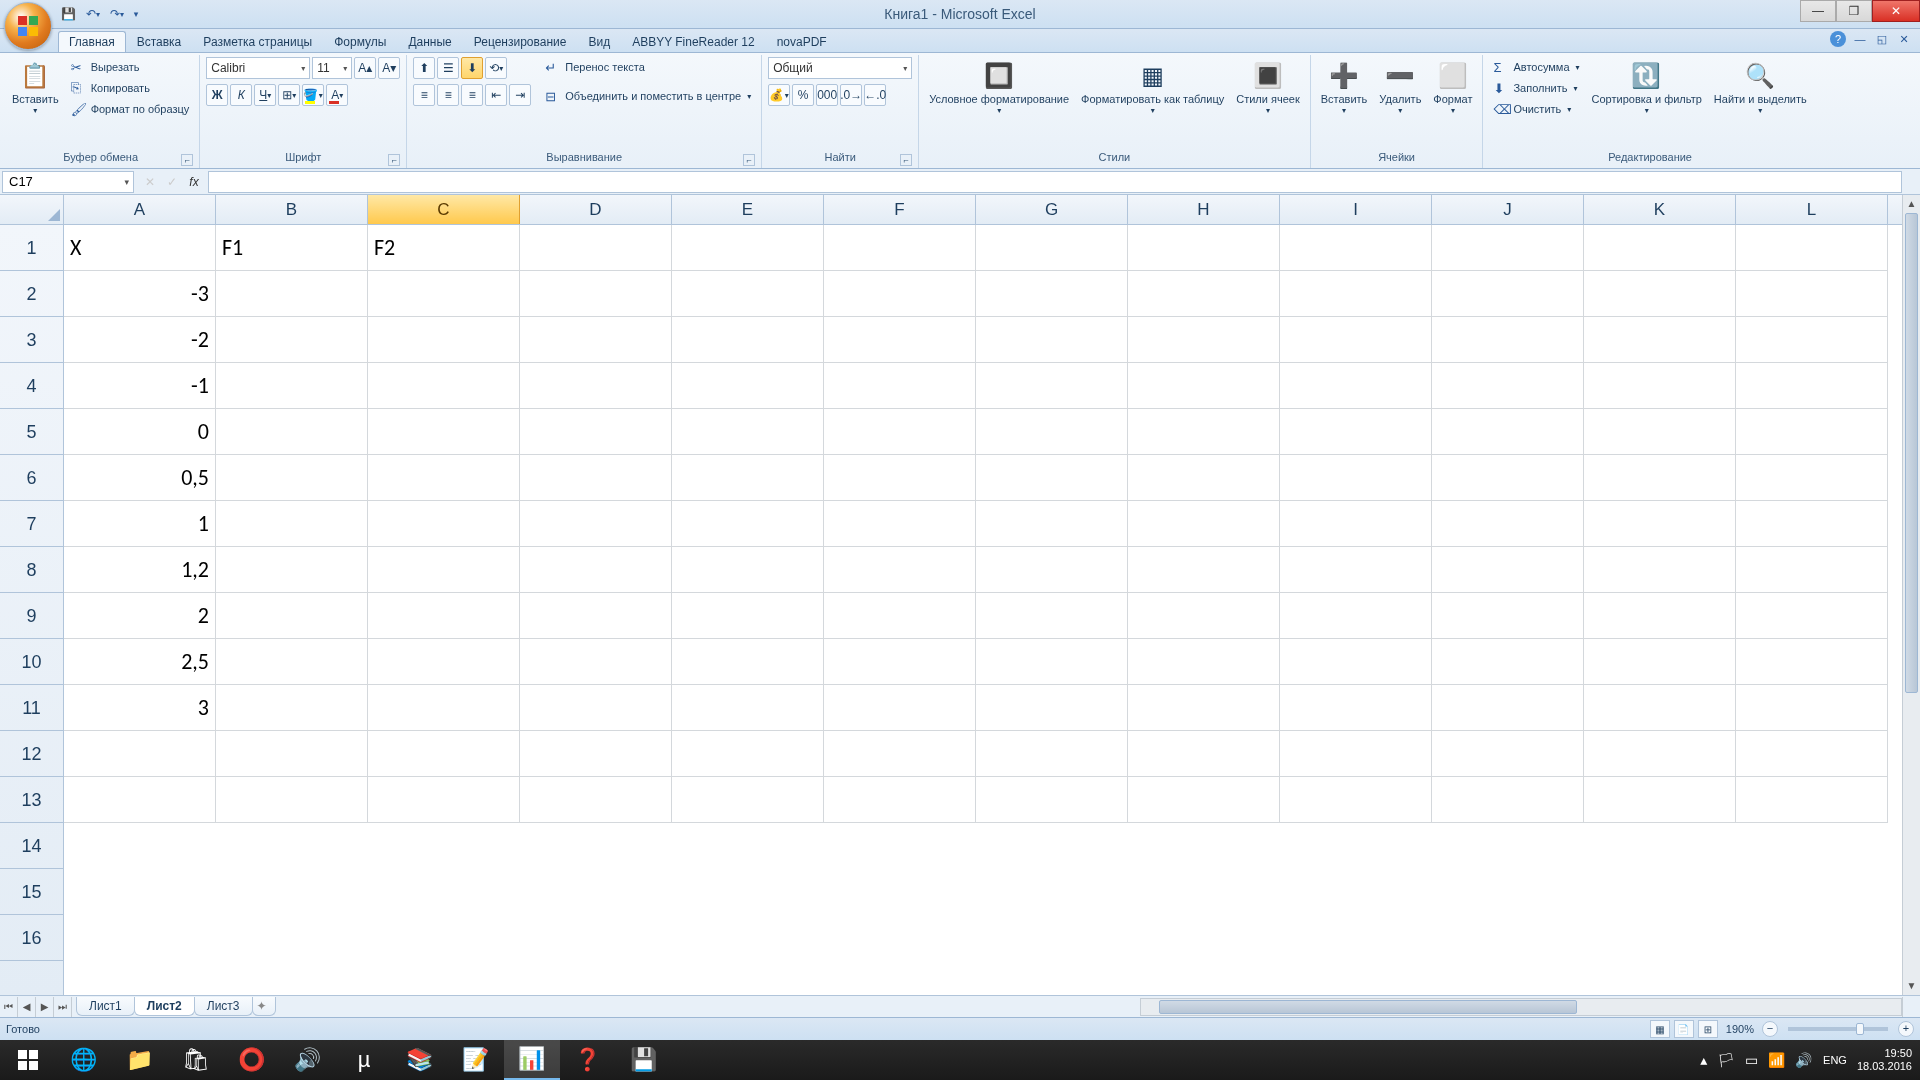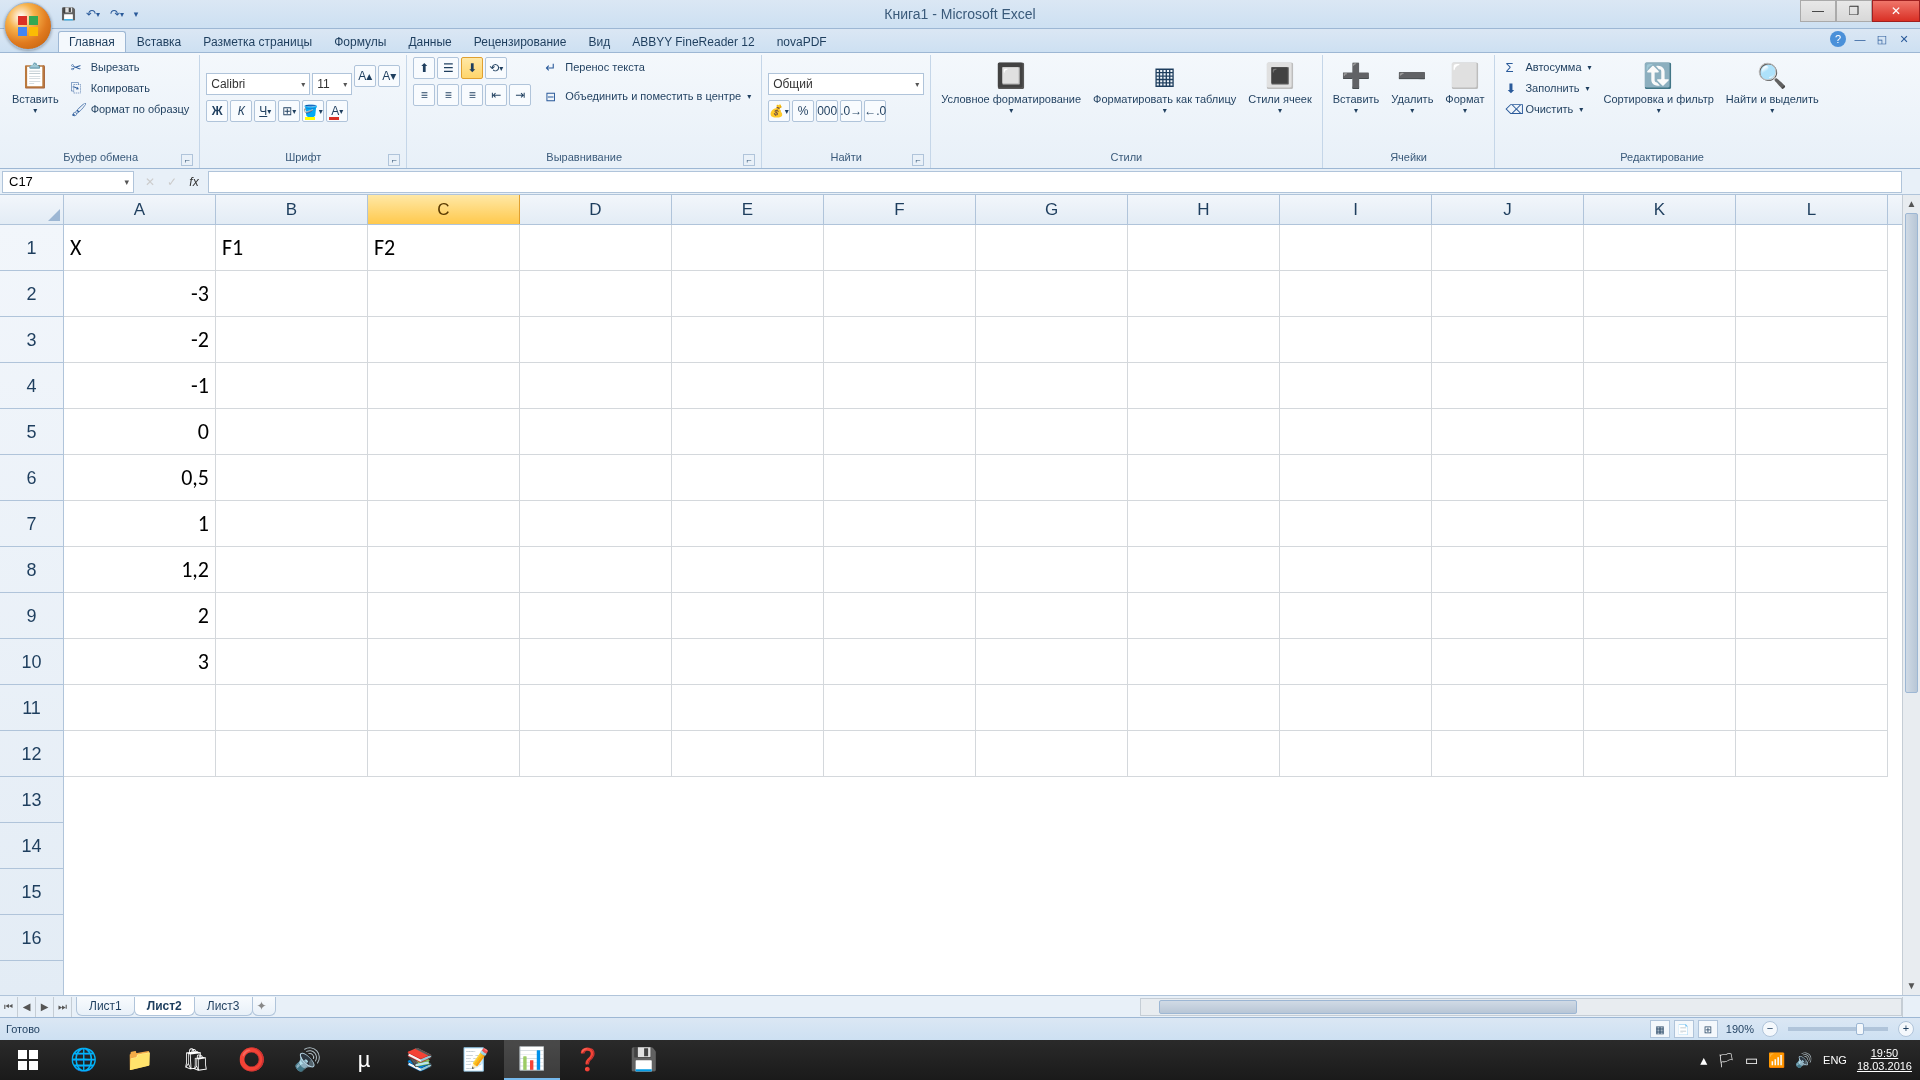--- a/index.html
+++ b/index.html
@@ -29,21 +29,21 @@
 .rgroup-label { height:18px; text-align:center; font-size:11px; color:#3a5a7a; padding-top:1px; position:relative; }
 .rgroup-label .launcher { position:absolute; right:0; bottom:2px; width:12px; height:12px; font-size:9px; color:#3a5a7a; border:1px solid #b0c4da; display:flex; align-items:center; justify-content:center; }
 .vbtn { display:flex; flex-direction:column; align-items:center; justify-content:flex-start; min-width:42px; padding:2px 4px; font-size:11px; color:#1e3e5e; text-align:center; line-height:1.2; border-radius:3px; }
 .vbtn .ic { height:34px; display:flex; align-items:center; justify-content:center; font-size:24px; }
 .hbtn { display:flex; align-items:center; gap:4px; padding:1px 4px; font-size:11px; color:#1e3e5e; border-radius:3px; height:20px; }
 .hbtn .ic { width:16px; font-size:13px; color:#2a5a9a; }
 .col { display:flex; flex-direction:column; gap:1px; }
 .row { display:flex; gap:2px; align-items:center; }
 .small-btn { width:22px; height:22px; display:flex; align-items:center; justify-content:center; border:1px solid #b0c4da; background:#f8fbfe; font-size:12px; color:#1e3e5e; border-radius:2px; }
 .small-btn.active { background: linear-gradient(#ffe8a6,#ffd56b); border-color:#e0a030; }
-.combo { height:22px; border:1px solid #b0c4da; background:#fff; display:flex; align-items:center; padding:0 4px; font-size:12px; color:#333;margin-top:16px; }
+.combo { height:22px; border:1px solid #b0c4da; background:#fff; display:flex; align-items:center; padding:0 4px; font-size:12px; color:#333; }
 .combo .arr { margin-left:auto; font-size:8px; color:#555; }
 
 
 .formula-bar { height:26px; background:#e8f0f8; border-bottom:1px solid #b0c4da; display:flex; align-items:center; }
 .namebox { width:132px; height:22px; margin:0 2px; border:1px solid #b0c4da; background:#fff; display:flex; align-items:center; padding:0 6px; font-size:13px; position:relative; }
 .namebox .arr { position:absolute; right:4px; font-size:9px; color:#555; }
 .fx-btns { display:flex; padding:0 4px; gap:2px; }
 .fx-btns span { width:20px; display:flex; align-items:center; justify-content:center; font-size:12px; color:#888; }
 .fx-input { flex:1; height:22px; border:1px solid #b0c4da; background:#fff; margin-right:18px; }
 
@@ -83,21 +83,21 @@
 .view-btn { width:20px; height:18px; border:1px solid #b0c4da; background:#f4f8fc; display:flex; align-items:center; justify-content:center; font-size:10px; }
 .zoom-slider { width:100px; height:4px; background:#b0c4da; position:relative; margin:0 6px; }
 .zoom-slider .thumb { position:absolute; left:68%; top:-4px; width:8px; height:12px; background:#f4f8fc; border:1px solid #9db7d4; border-radius:2px; }
 .zoom-btn { width:16px; height:16px; border:1px solid #b0c4da; border-radius:50%; text-align:center; line-height:13px; background:#f4f8fc; }
 
 
 .taskbar { height:40px; background:linear-gradient(#2a2a2a,#1a1a1a); display:flex; align-items:center; }
 .tbtn { width:56px; height:40px; display:flex; align-items:center; justify-content:center; font-size:22px; color:#fff; }
 .tbtn.active { background:rgba(255,255,255,.15); border-bottom:2px solid #76b9ed; }
 .tray { margin-left:auto; display:flex; align-items:center; gap:10px; padding-right:8px; color:#fff; font-size:11px; }
-.tray .clock { text-align:center; line-height:1.2;text-decoration:underline; }
+.tray .clock { text-align:right; line-height:1.2; }
 .tray .ic { font-size:14px; }
 
 svg { display:block; }
 </style>
 </head>
 <body>
 
 <div class="titlebar">
   <div class="office-btn">
     <svg width="24" height="24" viewBox="0 0 24 24">
@@ -226,21 +226,21 @@
             <span>Объединить и поместить в центре</span>
             <span style="font-size:8px;margin-left:2px">▾</span>
           </div>
       </div>
     </div>
     <div class="rgroup-label"><span>Выравнивание</span><span class="launcher">⌐</span></div>
   </div>
 
   <div class="rgroup">
     <div class="rgroup-body col">
-      <div class="combo" style="width:156px">
+      <div class="combo" style="width:144px">
           <span>Общий</span>
           <span class="arr">▾</span>
         </div>
       <div class="row" style="margin-top:4px">
         <div class="small-btn">💰<span style="font-size:8px">▾</span></div>
         <div class="small-btn">%</div>
         <div class="small-btn">000</div>
         <div class="small-btn">.0→</div>
         <div class="small-btn">←.0</div>
       </div>
@@ -480,20 +480,34 @@
         <div class="cell"></div>
         <div class="cell"></div>
         <div class="cell"></div>
         <div class="cell"></div>
         <div class="cell"></div>
         <div class="cell"></div>
         <div class="cell"></div>
       </div>
       <div class="crow">
         <div class="cell num">2</div>
+        <div class="cell"></div>
+        <div class="cell"></div>
+        <div class="cell"></div>
+        <div class="cell"></div>
+        <div class="cell"></div>
+        <div class="cell"></div>
+        <div class="cell"></div>
+        <div class="cell"></div>
+        <div class="cell"></div>
+        <div class="cell"></div>
+        <div class="cell"></div>
+      </div>
+      <div class="crow">
+        <div class="cell num">2,5</div>
         <div class="cell"></div>
         <div class="cell"></div>
         <div class="cell"></div>
         <div class="cell"></div>
         <div class="cell"></div>
         <div class="cell"></div>
         <div class="cell"></div>
         <div class="cell"></div>
         <div class="cell"></div>
         <div class="cell"></div>

